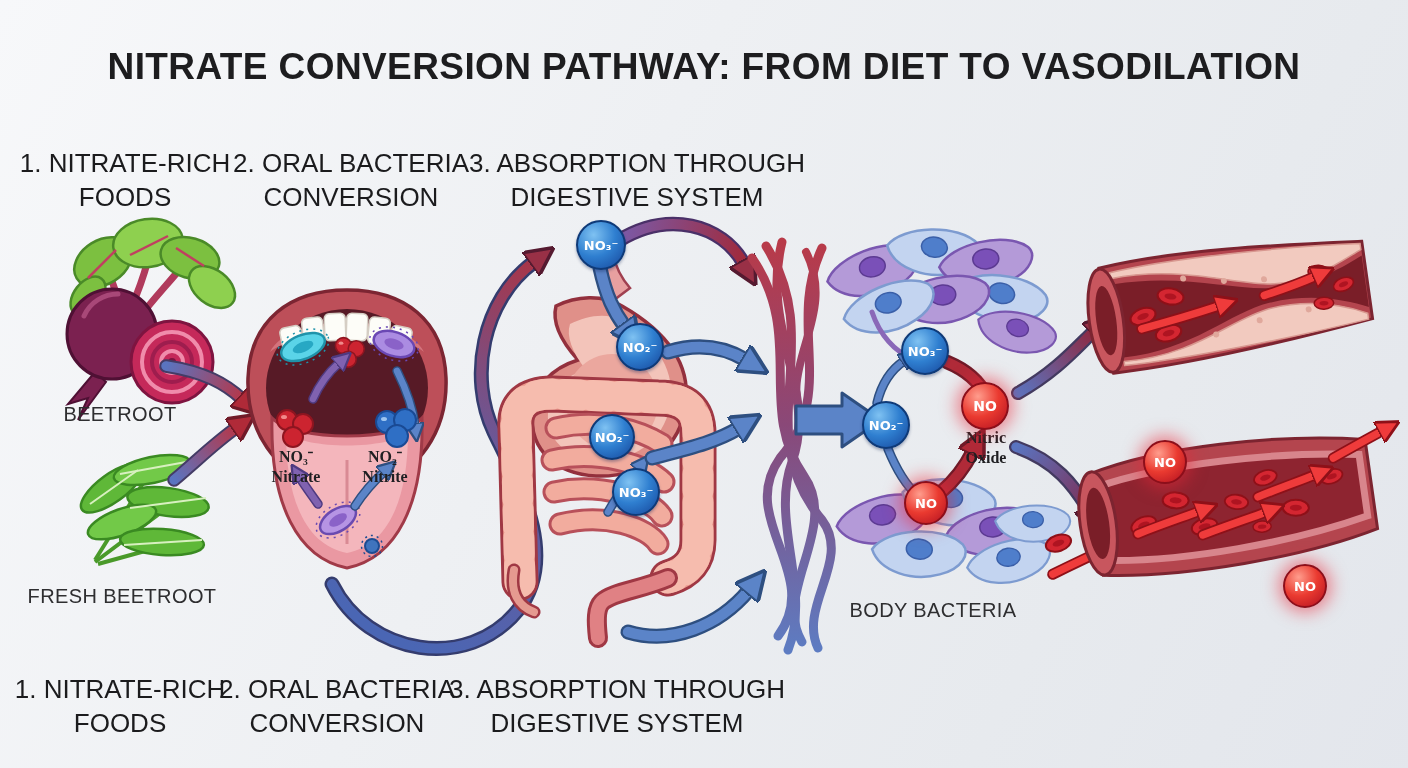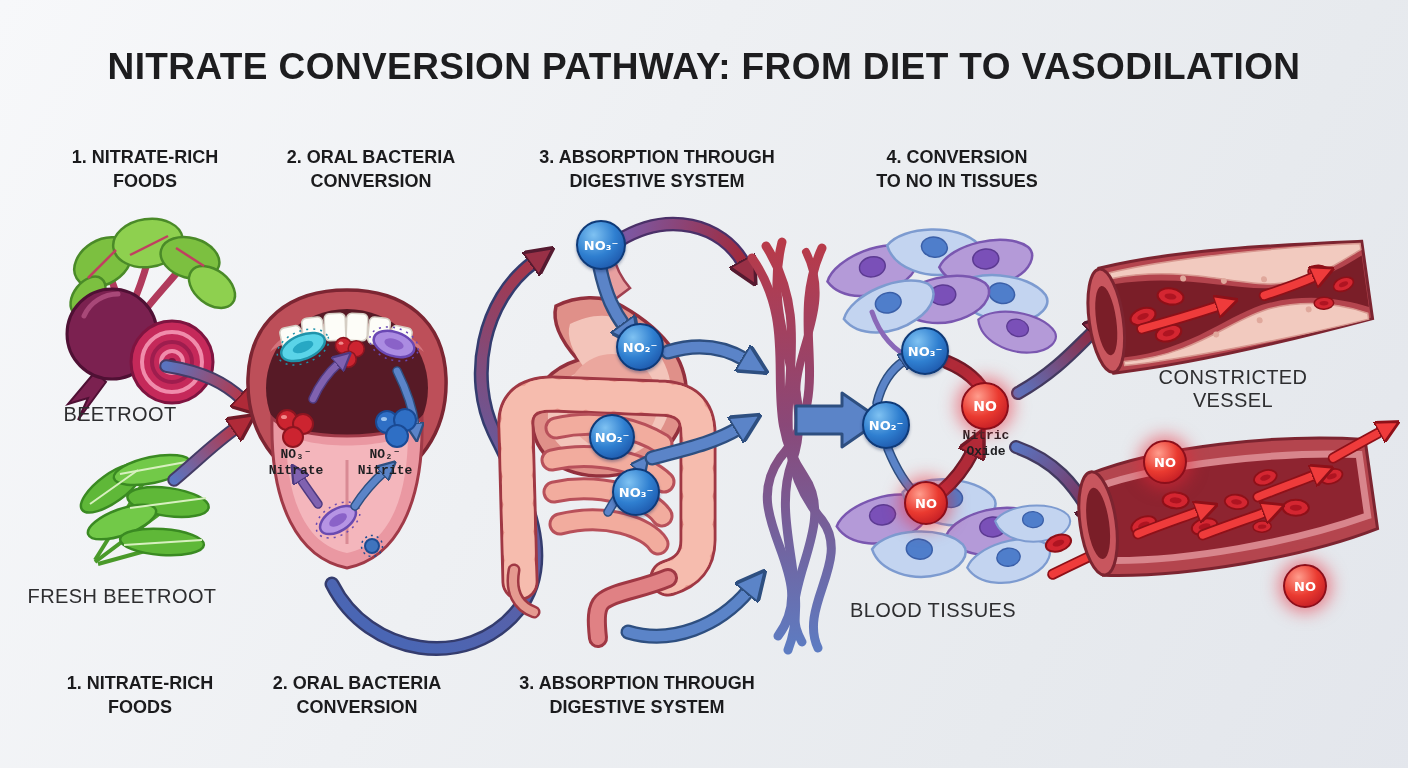--- a/index.html
+++ b/index.html
@@ -2,23 +2,23 @@
 <html><head>
 <meta charset="utf-8">
 <style>
   html,body{margin:0;padding:0;background:#dfe2e7;}
   .stage{position:relative;width:1404px;height:768px;overflow:hidden;
     background:linear-gradient(118deg,#f7f8fa 0%,#eef0f3 40%,#e7eaee 75%,#e3e6ec 100%);
     font-family:"Liberation Sans",sans-serif;padding-left:23px;}
   .abs{position:absolute;}
   .ctr{transform:translateX(-50%);text-align:center;}
   .title{font-size:37px;font-weight:800;color:#1d1d1f;letter-spacing:.4px;white-space:nowrap;}
-  .step{font-size:18px;font-weight:700;color:#1b1b1d;line-height:1.32;white-space:pre-line;margin-left:20px;}
+  .step{font-size:26px;font-weight:400;color:#1b1b1d;line-height:1.32;white-space:pre-line;}
   .lbl{font-size:20px;font-weight:500;color:#2e2e30;letter-spacing:.4px;white-space:pre-line;}
-  .lbl-b{font-size:13px;font-weight:700;color:#1f1f22;line-height:1.25;white-space:pre-line;font-family:Liberation Mono, monospace;}
+  .lbl-b{font-size:16px;font-weight:700;color:#1f1f22;line-height:1.25;white-space:pre-line;font-family:Liberation Serif, serif;}
   .mol{position:absolute;display:flex;align-items:center;justify-content:center;border-radius:50%;
     color:#fff;font-weight:700;font-size:13px;font-family:"DejaVu Sans",sans-serif;
     background:radial-gradient(circle at 34% 28%,#7fc2f2 0%,#2f7fd0 48%,#15459a 100%);
     border:2px solid #0f3a78;box-shadow:0 2px 3px rgba(20,40,90,.35);transform:translate(-50%,-50%);}
   .no-b{background:radial-gradient(circle at 34% 28%,#ff9d8d 0%,#ea3a30 48%,#b01020 100%);
     border:2px solid #8e0e1a;box-shadow:0 0 16px 5px rgba(235,40,55,.5);}
   svg{position:absolute;left:0;top:0;}
   .ao{stroke:#2e4f80;stroke-width:15;stroke-linecap:round;fill:none;}
   .ab{stroke:#5b84c8;stroke-width:10.5;stroke-linecap:round;fill:none;}
   .aoS{stroke:#2e4f80;stroke-width:9.5;stroke-linecap:round;fill:none;}
@@ -370,36 +370,33 @@
   </svg>
 
   <div class="abs ctr title" style="left:704px;top:46px">NITRATE CONVERSION PATHWAY: FROM DIET TO VASODILATION</div>
 
   <div class="abs ctr step" style="left:125px;top:146px">1. NITRATE-RICH
 FOODS</div>
   <div class="abs ctr step" style="left:351px;top:146px">2. ORAL BACTERIA
 CONVERSION</div>
   <div class="abs ctr step" style="left:637px;top:146px">3. ABSORPTION THROUGH
 DIGESTIVE SYSTEM</div>
-  <div class="abs ctr step" style="left:937px;top:146px">4. CONVERSION
-TO NO IN TISSUES</div>
 
   <div class="abs ctr lbl" style="left:120px;top:403px">BEETROOT</div>
   <div class="abs ctr lbl" style="left:122px;top:585px">FRESH BEETROOT</div>
 
   <div class="abs ctr lbl-b" style="left:296px;top:447px">NO₃⁻
 Nitrate</div>
   <div class="abs ctr lbl-b" style="left:385px;top:447px">NO₂⁻
 Nitrite</div>
 
   <div class="abs ctr lbl-b" style="left:986px;top:428px">Nitric
 Oxide</div>
-  <div class="abs ctr lbl" style="left:933px;top:599px">BLOOD TISSUES</div>
-
-  <div class="abs ctr lbl" style="left:1233px;top:366px">CONSTRICTED VESSEL</div>
+  <div class="abs ctr lbl" style="left:933px;top:599px">BODY BACTERIA</div>
+
 
   <div class="abs ctr step" style="left:120px;top:672px">1. NITRATE-RICH
 FOODS</div>
   <div class="abs ctr step" style="left:337px;top:672px">2. ORAL BACTERIA
 CONVERSION</div>
   <div class="abs ctr step" style="left:617px;top:672px">3. ABSORPTION THROUGH
 DIGESTIVE SYSTEM</div>
 
   <div class="mol" style="left:601px;top:245px;width:46px;height:46px">NO₃⁻</div>
   <div class="mol" style="left:640px;top:347px;width:44px;height:44px">NO₂⁻</div>

